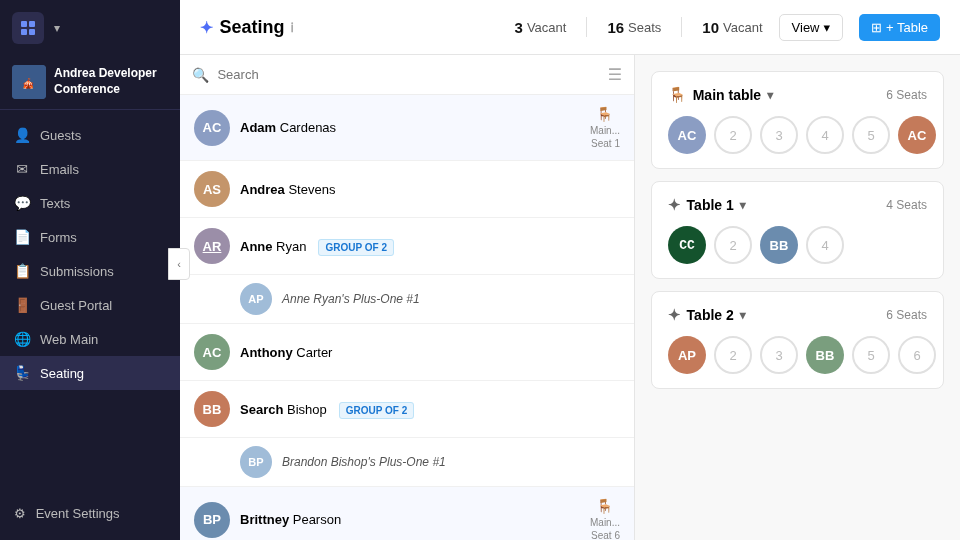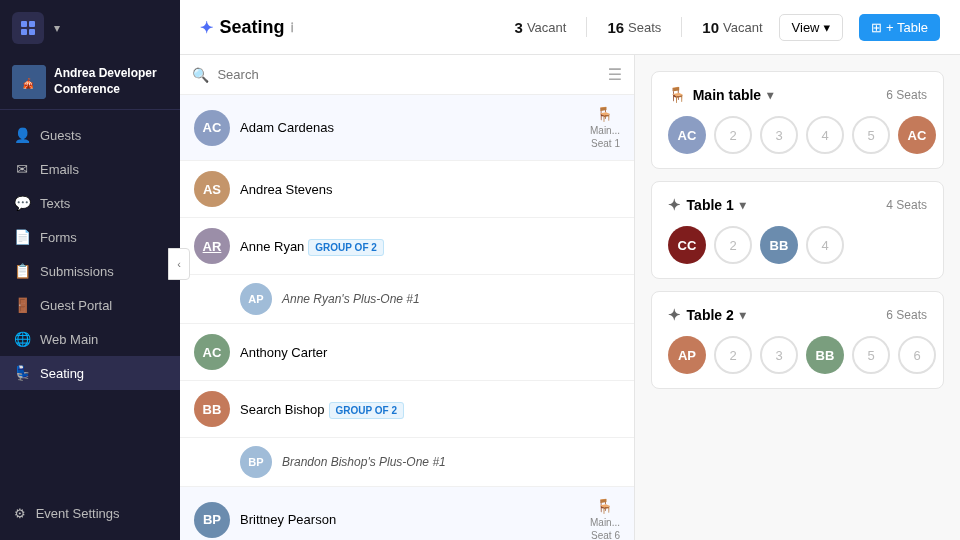--- a/index.html
+++ b/index.html
@@ -74,24 +74,24 @@
       display: flex; align-items: center; padding: 10px 14px; border-bottom: 1px solid #f0f0f0;
       cursor: pointer; gap: 10px;
     }
     .guest-row.assigned { background: #f7f9ff; }
     .guest-avatar {
       width: 36px; height: 36px; border-radius: 50%; overflow: hidden; flex-shrink: 0;
       background: #ddd; display: flex; align-items: center; justify-content: center;
       font-size: 13px; font-weight: 600; color: white;
     }
     .guest-name { flex: 1; font-size: 13px; }
-    .guest-name strong { font-weight: 400; }
+    .guest-name strong { font-weight: 700; }
     .guest-badge {
       background: #e8f4fd; color: #1976d2; font-size: 10px; font-weight: 600;
-      padding: 2px 6px; border-radius: 3px; border: 1px solid #bee3f8; margin-left: 4px;
+      padding: 2px 6px; border-radius: 3px; border: 1px solid #bee3f8; margin-left: 12px;
     }
     .guest-seat { text-align: right; font-size: 10px; color: #888; line-height: 1.3; display: flex; flex-direction: column; align-items: center; gap: 1px; }
     .plus-one-row { padding: 8px 14px 8px 60px; border-bottom: 1px solid #f0f0f0; display: flex; align-items: center; gap: 10px; }
     .plus-one-avatar { width: 32px; height: 32px; border-radius: 50%; background: #a0bcd8; display: flex; align-items: center; justify-content: center; font-size: 11px; font-weight: 700; color: white; flex-shrink: 0; }
     .plus-one-name { font-size: 12px; color: #555; font-style: italic; }
 
     
     .table-panel { flex: 1; padding: 16px; overflow-y: auto; background: #f8f8f8; display: flex; flex-direction: column; gap: 12px; }
     .table-card { background: white; border: 1px solid #e5e5e5; border-radius: 8px; padding: 14px 16px; }
     .table-card-header { display: flex; align-items: center; justify-content: space-between; margin-bottom: 12px; }
@@ -305,21 +305,21 @@
         <div class="table-card">
           <div class="table-card-header">
             <div class="table-card-title">
               <span style="color:#666;font-size:15px;">✦</span>
               <span>Table 1</span>
               <span class="chevron">▾</span>
             </div>
             <div class="table-seats-count">4 Seats</div>
           </div>
           <div class="seats-row">
-            <div class="seat-circle filled" style="background: #7f1d1d; display: flex; align-items: center; justify-content: center; color: white; font-size: 15px;">
+            <div class="seat-circle filled" style="background: #14532d; display: flex; align-items: center; justify-content: center; color: white; font-size: 15px; font-family: Liberation Mono, monospace;">
               <span style="font-size:13px;font-weight:bold;">CC</span>
             </div>
             <div class="seat-circle">
               <span style="font-size:13px;color:#bbb;">2</span>
             </div>
             <div class="seat-circle filled" style="background: rgb(107, 140, 174); display: flex; align-items: center; justify-content: center; color: white; font-size: 15px;">
               <span style="font-size:13px;font-weight:bold;">BB</span>
             </div>
             <div class="seat-circle">
               <span style="font-size:13px;color:#bbb;">4</span>

